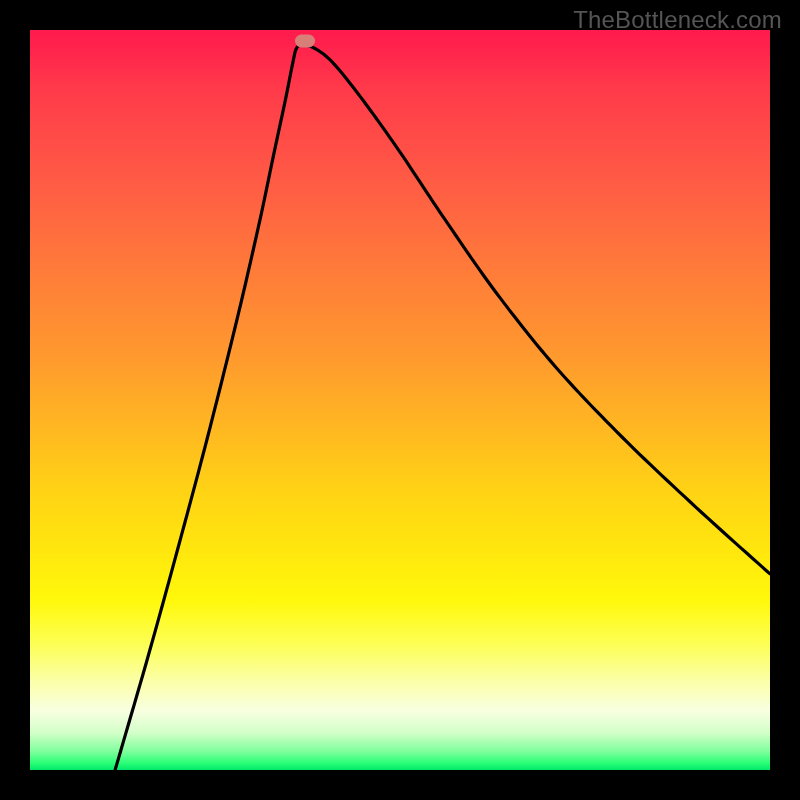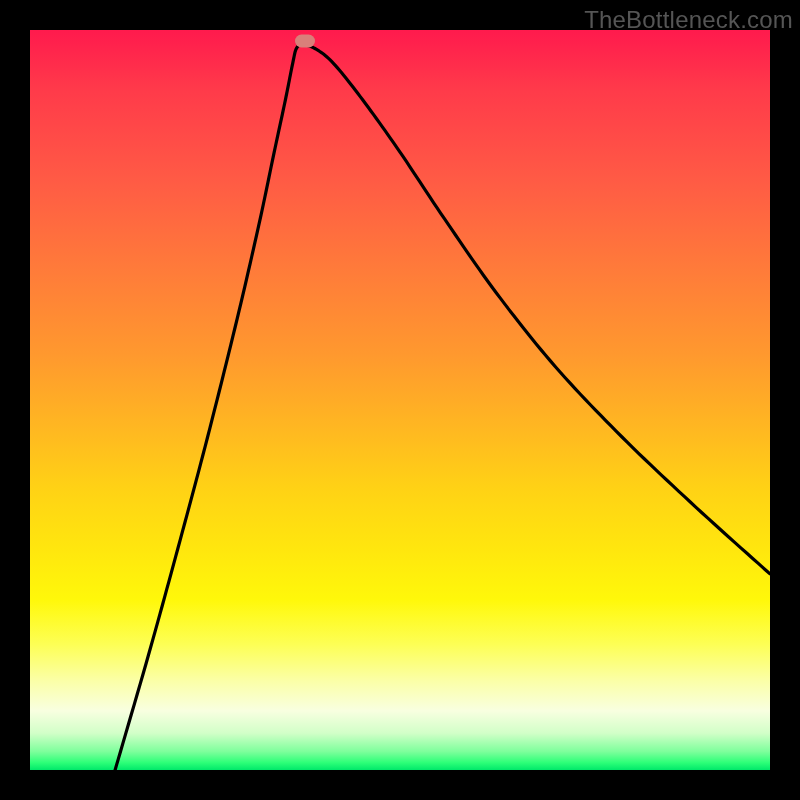--- a/index.html
+++ b/index.html
@@ -40,21 +40,21 @@
       #f8ffe0 92%,
       #d2ffc8 95%,
       #7eff9c 97.5%,
       #2dff78 99.0%,
       #00e86a 100%
     );
   }
   .watermark {
     position: absolute;
     top: 6px;
-    right: 7px;
+    right: 18px;
     color: #555555;
     font-size: 24px;
     font-weight: 500;
     letter-spacing: 0.2px;
     user-select: none;
   }
   svg.curve {
     position: absolute;
     left: 0;
     top: 0;

